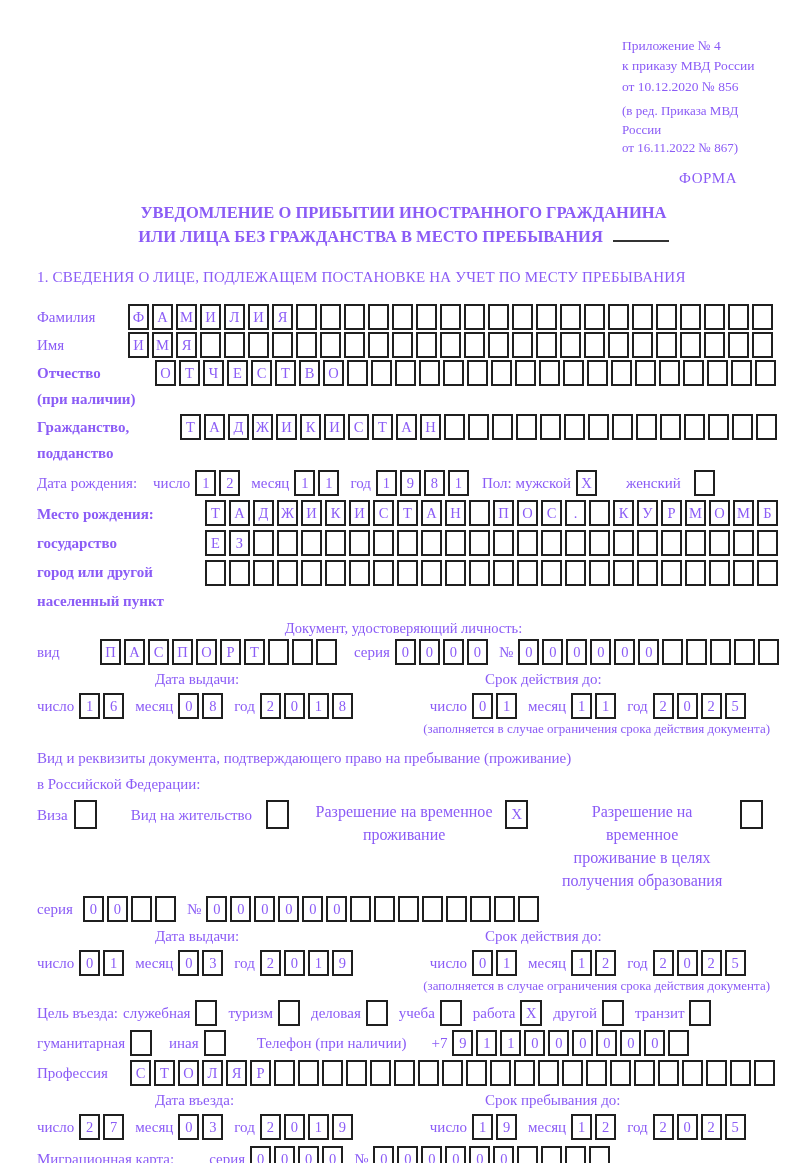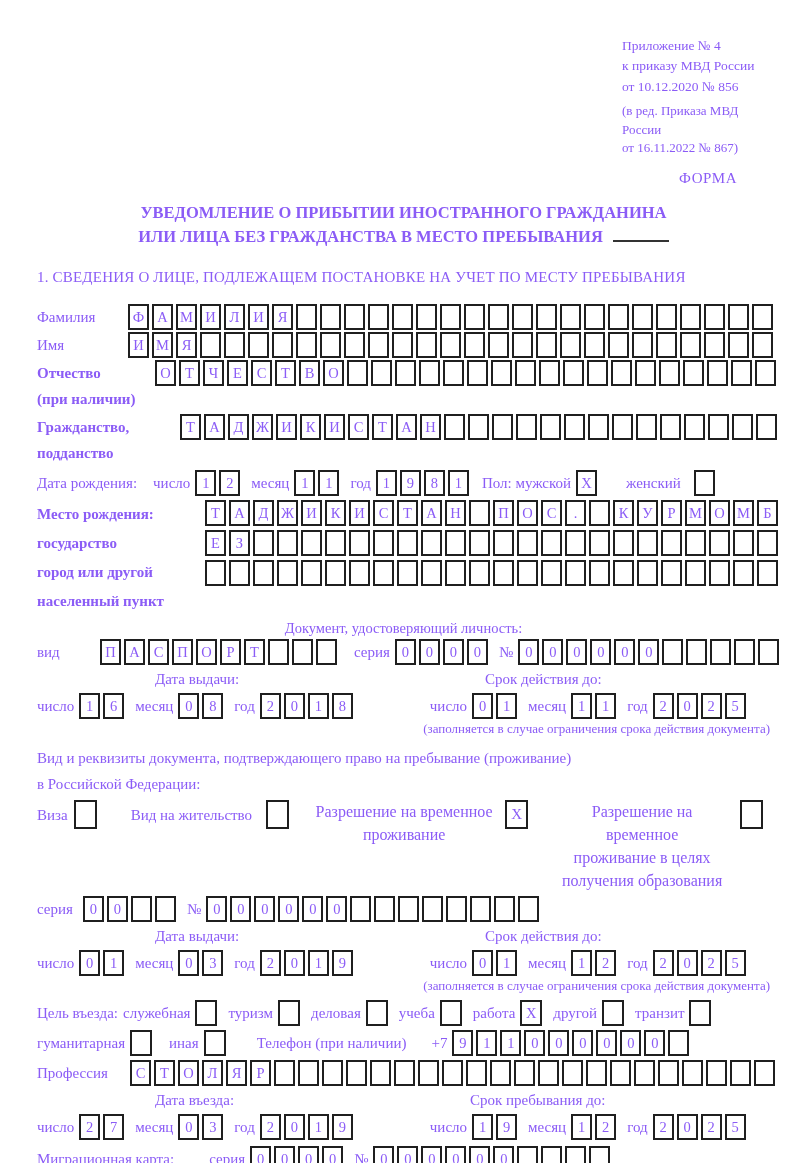--- a/index.html
+++ b/index.html
@@ -559,21 +559,21 @@
         <span class="cb"></span>
         <span class="cb"></span>
         <span class="cb"></span>
         <span class="cb"></span>
         <span class="cb"></span>
       </span>
   </div>
 
   <div class="hdr">
     <span style="left:118px">Дата въезда:</span>
-    <span style="left:433px">Срок пребывания до:</span>
+    <span style="left:448px">Срок пребывания до:</span>
   </div>
 
   <div class="row">
     <span class="dgl">число</span>
     <span class="boxes">
         <span class="cb">2</span>
         <span class="cb">7</span>
       </span>
     <span class="dglm">месяц</span>
     <span class="boxes">

